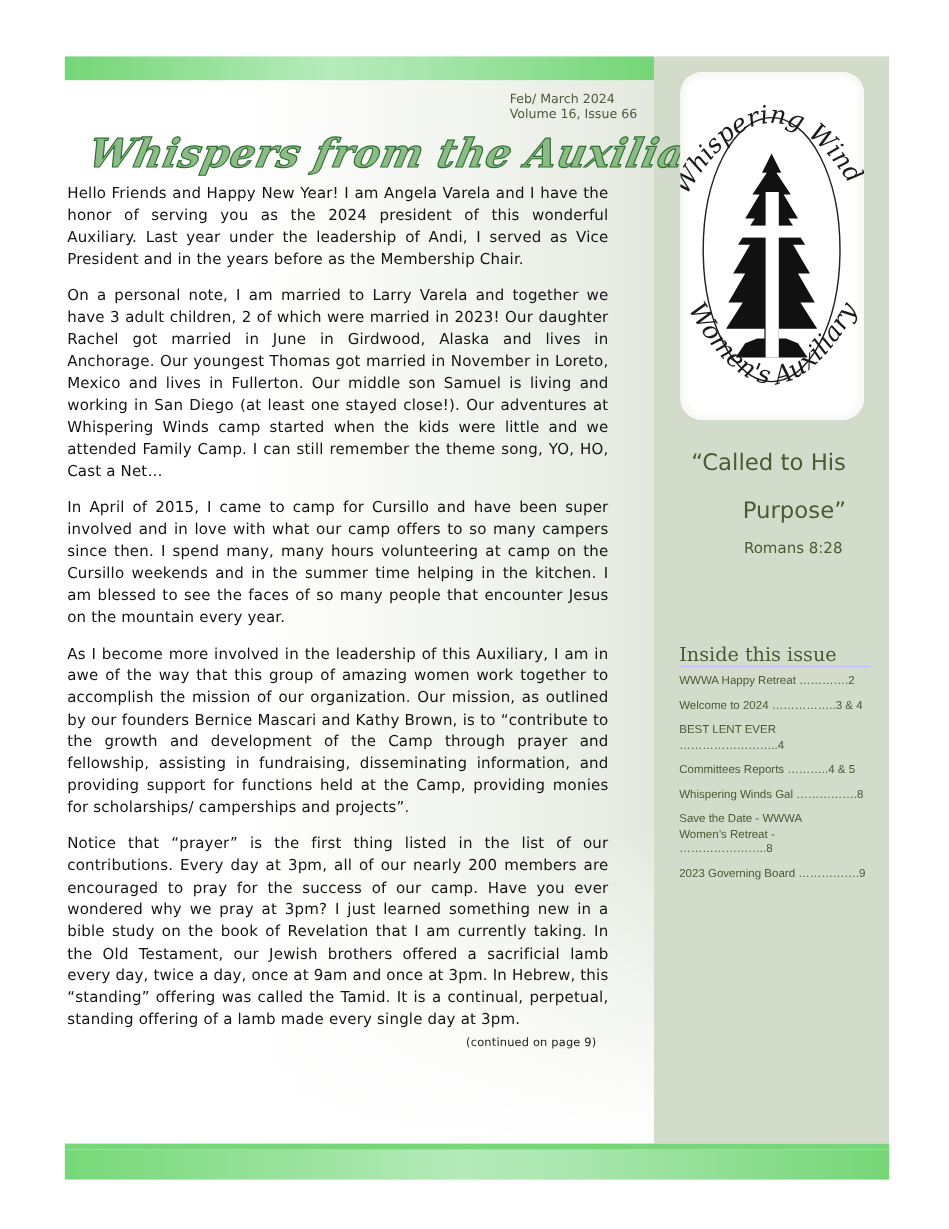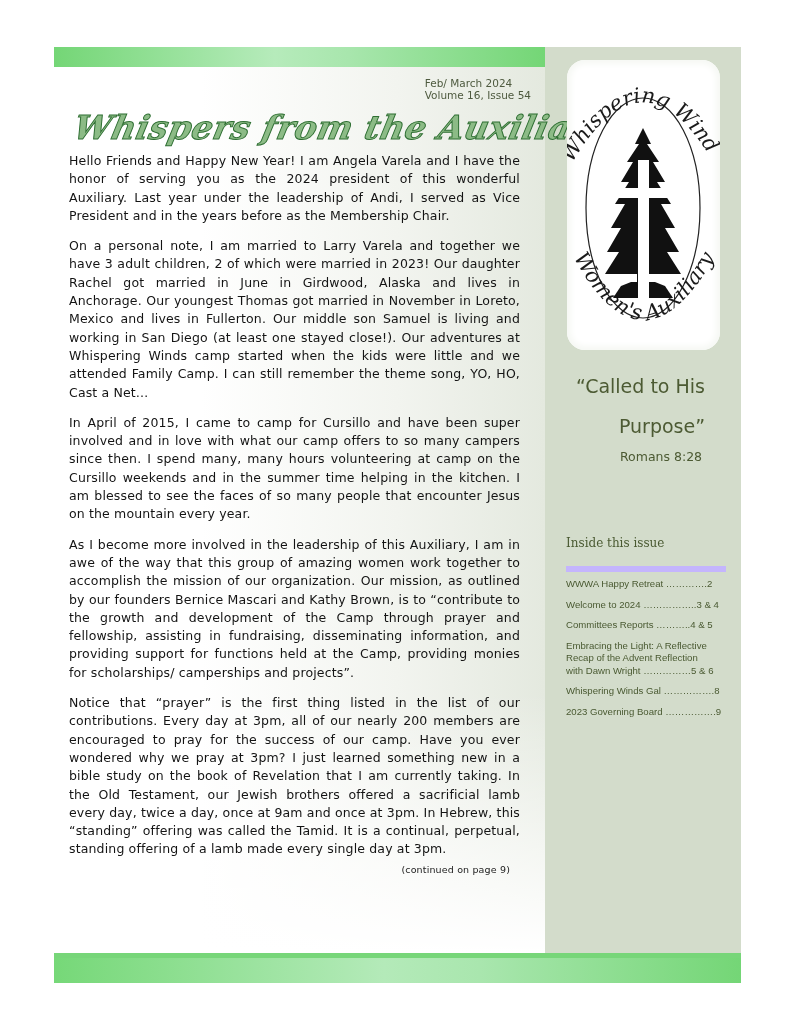--- a/index.html
+++ b/index.html
@@ -34,21 +34,21 @@
   .masthead {
     position:absolute; left:74px; top:108px; width:470px; height:44px;
     font-family:"DejaVu Serif", serif; font-style:italic; font-weight:bold;
     font-size:33px; color:#4f8b4f; letter-spacing:0.5px;
     -webkit-text-stroke:1px #2f6f33; color:#8cbb86;
     transform:skewX(-12deg);
     white-space:nowrap;
   }
 
   .article {
-    position:absolute; left:69px; top:152px; width:451px;
+    position:absolute; left:56px; top:152px; width:451px;
     font-family:"DejaVu Sans", sans-serif; font-size:12.5px; line-height:18.3px; color:#141414;
     text-align:justify; letter-spacing:0.15px;
   }
   .article p { margin:0 0 12px 0; }
   .continued {
     font-size:9.5px; color:#222; float:right; margin-right:10px; margin-top:2px;
   }
 
   .logo-card {
     position:absolute; left:567px; top:60px; width:153px; height:290px;
@@ -64,35 +64,35 @@
   .theme-ref {
     position:absolute; left:545px; top:449px; width:232px; text-align:center;
     font-family:"DejaVu Sans", sans-serif; font-size:12.5px; color:#4c5a33;
   }
 
   .toc {
     position:absolute; left:566px; top:536px; width:160px;
     font-family:"Liberation Sans", sans-serif; color:#4a5a32;
   }
   .toc-title {
-    font-family:"DejaVu Serif", serif; font-size:12px; color:#4a5a32;
-    padding-bottom:16px; border-bottom:6px solid #c4b5fd; margin-bottom:6px;
+    font-family:"DejaVu Serif", serif; font-size:16px; color:#4a5a32;
+    padding-bottom:0; border-bottom:1px solid #c4b5fd; margin-bottom:6px;
   }
   .toc-item { font-size:9.6px; line-height:12.5px; margin-bottom:8px; white-space:pre-line; }
 </style>
 </head>
 <body>
 
 <div class="top-bar"></div>
 <div class="main-bg"></div>
 <div class="sidebar"></div>
 
 <div class="issue-info">
   <div>Feb/ March 2024</div>
-  <div>Volume 16, Issue 54</div>
+  <div>Volume 16, Issue 66</div>
 </div>
 
 <div class="masthead">Whispers from the Auxiliary</div>
 
 <div class="article">
   <p>Hello Friends and Happy New Year! I am Angela Varela and I have the honor of serving you as the 2024 president of this wonderful Auxiliary. Last year under the leadership of Andi, I served as Vice President and in the years before as the Membership Chair.</p>
   <p>On a personal note, I am married to Larry Varela and together we have 3 adult children, 2 of which were married in 2023! Our daughter Rachel got married in June in Girdwood, Alaska and lives in Anchorage. Our youngest Thomas got married in November in Loreto, Mexico and lives in Fullerton. Our middle son Samuel is living and working in San Diego (at least one stayed close!). Our adventures at Whispering Winds camp started when the kids were little and we attended Family Camp. I can still remember the theme song, YO, HO, Cast a Net…</p>
   <p>In April of 2015, I came to camp for Cursillo and have been super involved and in love with what our camp offers to so many campers since then. I spend many, many hours volunteering at camp on the Cursillo weekends and in the summer time helping in the kitchen. I am blessed to see the faces of so many people that encounter Jesus on the mountain every year.</p>
   <p>As I become more involved in the leadership of this Auxiliary, I am in awe of the way that this group of amazing women work together to accomplish the mission of our organization. Our mission, as outlined by our founders Bernice Mascari and Kathy Brown, is to “contribute to the growth and development of the Camp through prayer and fellowship, assisting in fundraising, disseminating information, and providing support for functions held at the Camp, providing monies for scholarships/ camperships and projects”.</p>
   <p style="margin-bottom:0">
@@ -124,21 +124,21 @@
   </svg>
 </div>
 
 <div class="theme-quote">“Called to His Purpose”</div>
 <div class="theme-ref">Romans 8:28</div>
 
 <div class="toc">
   <div class="toc-title">Inside this issue</div>
   <div class="toc-item">WWWA Happy Retreat ………….2</div>
   <div class="toc-item">Welcome to 2024 ……………..3 &amp; 4</div>
+  <div class="toc-item">BEST LENT EVER ……………………..4</div>
   <div class="toc-item">Committees Reports ………..4 &amp; 5</div>
-  <div class="toc-item">Embracing the Light: A Reflective
-Recap of the Advent Reflection
-with Dawn Wright ……………5 &amp; 6</div>
   <div class="toc-item">Whispering Winds Gal …………….8</div>
+  <div class="toc-item">Save the Date - WWWA
+Women’s Retreat - …………………..8</div>
   <div class="toc-item">2023 Governing Board …………….9</div>
 </div>
 
 <div class="bottom-bar"></div>
 
 </body></html>

